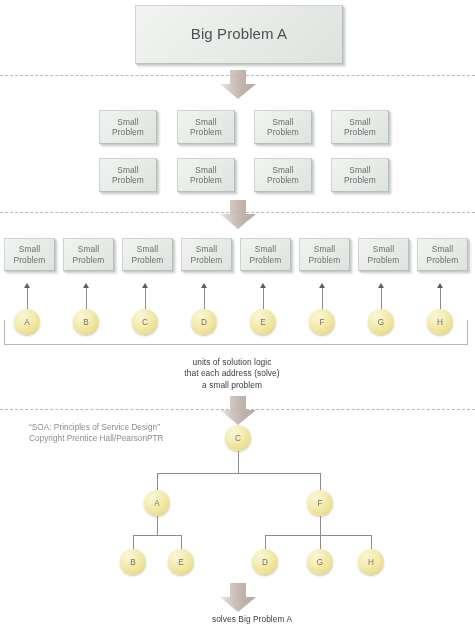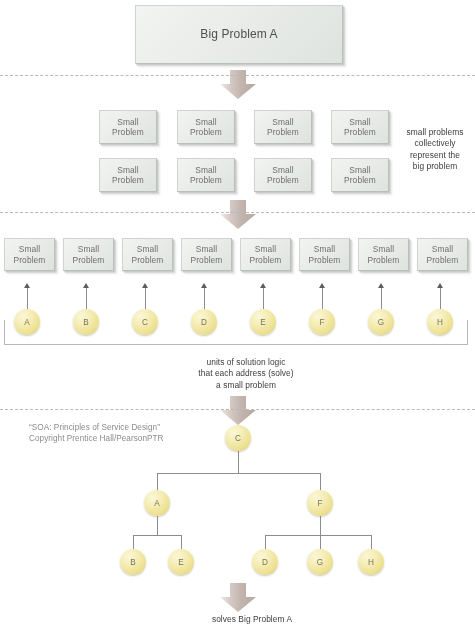--- a/index.html
+++ b/index.html
@@ -39,21 +39,21 @@
     box-shadow: 1.5px 1.5px 0 #c8cdc9, 2.5px 2.5px 2px rgba(0,0,0,0.10);
     display: flex;
     align-items: center;
     justify-content: center;
     text-align: center;
     color: #6d6f6e;
     line-height: 1.22;
     letter-spacing: 0.1px;
   }
   .pbox.big {
-    font-size: 12px;
+    font-size: 15px;
     color: #4f5150;
   }
   .pbox.small {
     font-size: 8.4px;
   }
   .pbox.row3 {
     font-size: 8.4px;
   }
 
   
@@ -157,21 +157,20 @@
   <div class="pbox small" style="left:99px; top:110px; width:58px; height:34px;">Small<br>Problem</div>
   <div class="pbox small" style="left:177px; top:110px; width:58px; height:34px;">Small<br>Problem</div>
   <div class="pbox small" style="left:254px; top:110px; width:58px; height:34px;">Small<br>Problem</div>
   <div class="pbox small" style="left:331px; top:110px; width:58px; height:34px;">Small<br>Problem</div>
 
   <div class="pbox small" style="left:99px; top:158px; width:58px; height:34px;">Small<br>Problem</div>
   <div class="pbox small" style="left:177px; top:158px; width:58px; height:34px;">Small<br>Problem</div>
   <div class="pbox small" style="left:254px; top:158px; width:58px; height:34px;">Small<br>Problem</div>
   <div class="pbox small" style="left:331px; top:158px; width:58px; height:34px;">Small<br>Problem</div>
 
-  <div class="caption" style="left:396px; top:127px; width:78px;">small problems<br>collectively<br>represent the<br>big problem</div>
 
   <svg class="blockarrow" style="left:218px; top:200px;" width="40" height="30" viewBox="0 0 40 30">
     <path d="M12,0 L28,0 L28,14 L38,14 L20,29 L2,14 L12,14 Z" fill="url(#ag1)"></path>
   </svg>
 
   <div class="divider" style="top:212px;"></div>
 
   <div class="pbox row3" style="left:4px; top:238px; width:51px; height:33px;">Small<br>Problem</div>
   <div class="pbox row3" style="left:63px; top:238px; width:51px; height:33px;">Small<br>Problem</div>
   <div class="pbox row3" style="left:122px; top:238px; width:51px; height:33px;">Small<br>Problem</div>
@@ -203,21 +202,21 @@
   <div class="node" style="left:73px;  top:309px; width:26px; height:26px;">B</div>
   <div class="node" style="left:132px; top:309px; width:26px; height:26px;">C</div>
   <div class="node" style="left:191px; top:309px; width:26px; height:26px;">D</div>
   <div class="node" style="left:250px; top:309px; width:26px; height:26px;">E</div>
   <div class="node" style="left:309px; top:309px; width:26px; height:26px;">F</div>
   <div class="node" style="left:368px; top:309px; width:26px; height:26px;">G</div>
   <div class="node" style="left:427px; top:309px; width:26px; height:26px;">H</div>
 
   <div class="bracket" style="left:4px; top:320px; width:464px; height:25px;"></div>
 
-  <div class="caption" style="left:146px; top:357px; width:200px;">units of solution logic<br>that each address (solve)<br>a small problem</div>
+  <div class="caption" style="left:132px; top:357px; width:200px;">units of solution logic<br>that each address (solve)<br>a small problem</div>
 
   <svg class="blockarrow" style="left:218px; top:396px;" width="40" height="30" viewBox="0 0 40 30">
     <path d="M12,0 L28,0 L28,14 L38,14 L20,29 L2,14 L12,14 Z" fill="url(#ag1)"></path>
   </svg>
 
   <div class="divider" style="top:409px;"></div>
 
   <div class="copyright" style="left:18px; top:422px; width:175px;">“SOA: Principles of Service Design”<br>Copyright Prentice Hall/PearsonPTR</div>
 
   <div class="node" style="left:225px; top:425px; width:26px; height:26px;">C</div>

